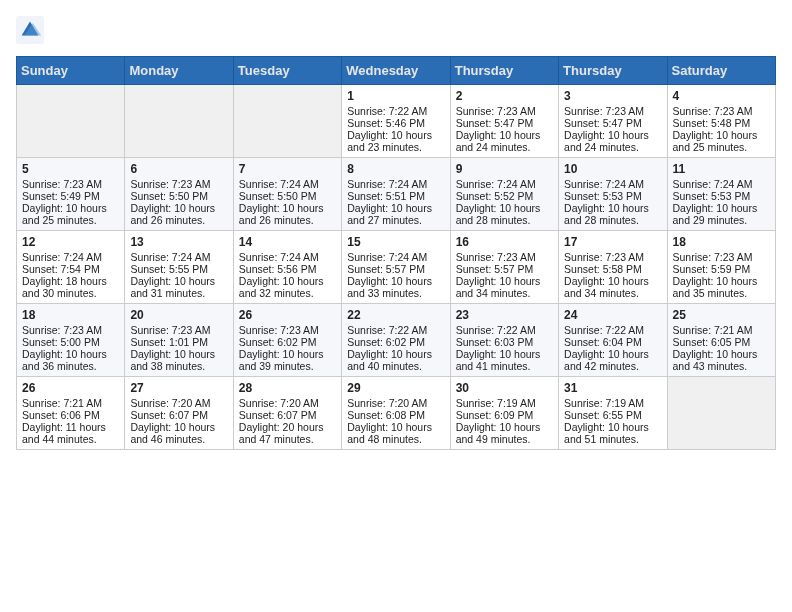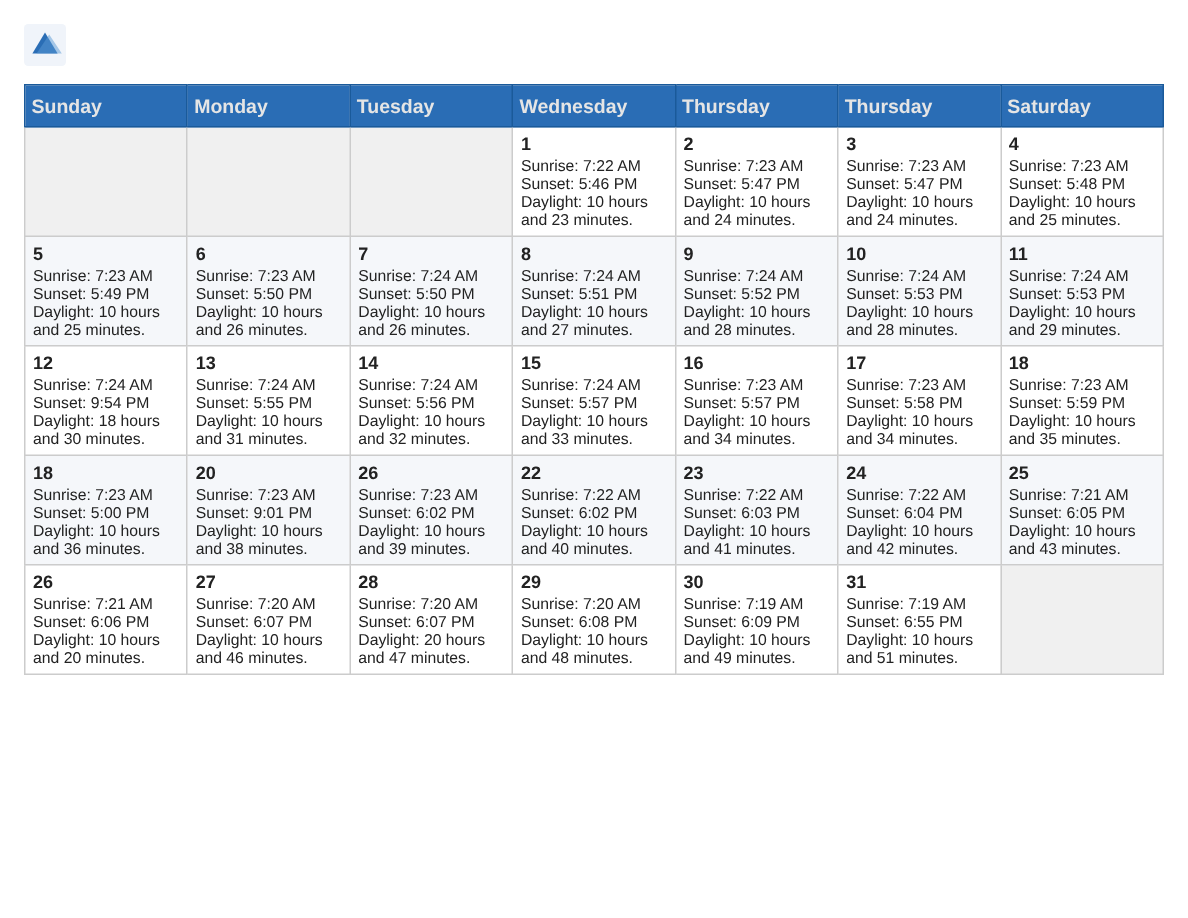--- a/index.html
+++ b/index.html
@@ -136,39 +136,39 @@
       <tr>
         <td><span class="day-num">5</span><span>Sunrise: 7:23 AM</span><br><span>Sunset: 5:49 PM</span><br><span>Daylight: 10 hours and 25 minutes.</span></td>
         <td><span class="day-num">6</span><span>Sunrise: 7:23 AM</span><br><span>Sunset: 5:50 PM</span><br><span>Daylight: 10 hours and 26 minutes.</span></td>
         <td><span class="day-num">7</span><span>Sunrise: 7:24 AM</span><br><span>Sunset: 5:50 PM</span><br><span>Daylight: 10 hours and 26 minutes.</span></td>
         <td><span class="day-num">8</span><span>Sunrise: 7:24 AM</span><br><span>Sunset: 5:51 PM</span><br><span>Daylight: 10 hours and 27 minutes.</span></td>
         <td><span class="day-num">9</span><span>Sunrise: 7:24 AM</span><br><span>Sunset: 5:52 PM</span><br><span>Daylight: 10 hours and 28 minutes.</span></td>
         <td><span class="day-num">10</span><span>Sunrise: 7:24 AM</span><br><span>Sunset: 5:53 PM</span><br><span>Daylight: 10 hours and 28 minutes.</span></td>
         <td><span class="day-num">11</span><span>Sunrise: 7:24 AM</span><br><span>Sunset: 5:53 PM</span><br><span>Daylight: 10 hours and 29 minutes.</span></td>
       </tr>
       <tr>
-        <td><span class="day-num">12</span><span>Sunrise: 7:24 AM</span><br><span>Sunset: 9:54 PM</span><br><span>Daylight: 18 hours and 30 minutes.</span></td>
+        <td><span class="day-num">12</span><span>Sunrise: 7:24 AM</span><br><span>Sunset: 7:54 PM</span><br><span>Daylight: 18 hours and 30 minutes.</span></td>
         <td><span class="day-num">13</span><span>Sunrise: 7:24 AM</span><br><span>Sunset: 5:55 PM</span><br><span>Daylight: 10 hours and 31 minutes.</span></td>
         <td><span class="day-num">14</span><span>Sunrise: 7:24 AM</span><br><span>Sunset: 5:56 PM</span><br><span>Daylight: 10 hours and 32 minutes.</span></td>
         <td><span class="day-num">15</span><span>Sunrise: 7:24 AM</span><br><span>Sunset: 5:57 PM</span><br><span>Daylight: 10 hours and 33 minutes.</span></td>
         <td><span class="day-num">16</span><span>Sunrise: 7:23 AM</span><br><span>Sunset: 5:57 PM</span><br><span>Daylight: 10 hours and 34 minutes.</span></td>
         <td><span class="day-num">17</span><span>Sunrise: 7:23 AM</span><br><span>Sunset: 5:58 PM</span><br><span>Daylight: 10 hours and 34 minutes.</span></td>
         <td><span class="day-num">18</span><span>Sunrise: 7:23 AM</span><br><span>Sunset: 5:59 PM</span><br><span>Daylight: 10 hours and 35 minutes.</span></td>
       </tr>
       <tr>
         <td><span class="day-num">18</span><span>Sunrise: 7:23 AM</span><br><span>Sunset: 5:00 PM</span><br><span>Daylight: 10 hours and 36 minutes.</span></td>
-        <td><span class="day-num">20</span><span>Sunrise: 7:23 AM</span><br><span>Sunset: 9:01 PM</span><br><span>Daylight: 10 hours and 38 minutes.</span></td>
+        <td><span class="day-num">20</span><span>Sunrise: 7:23 AM</span><br><span>Sunset: 1:01 PM</span><br><span>Daylight: 10 hours and 38 minutes.</span></td>
         <td><span class="day-num">26</span><span>Sunrise: 7:23 AM</span><br><span>Sunset: 6:02 PM</span><br><span>Daylight: 10 hours and 39 minutes.</span></td>
         <td><span class="day-num">22</span><span>Sunrise: 7:22 AM</span><br><span>Sunset: 6:02 PM</span><br><span>Daylight: 10 hours and 40 minutes.</span></td>
         <td><span class="day-num">23</span><span>Sunrise: 7:22 AM</span><br><span>Sunset: 6:03 PM</span><br><span>Daylight: 10 hours and 41 minutes.</span></td>
         <td><span class="day-num">24</span><span>Sunrise: 7:22 AM</span><br><span>Sunset: 6:04 PM</span><br><span>Daylight: 10 hours and 42 minutes.</span></td>
         <td><span class="day-num">25</span><span>Sunrise: 7:21 AM</span><br><span>Sunset: 6:05 PM</span><br><span>Daylight: 10 hours and 43 minutes.</span></td>
       </tr>
       <tr>
-        <td><span class="day-num">26</span><span>Sunrise: 7:21 AM</span><br><span>Sunset: 6:06 PM</span><br><span>Daylight: 10 hours and 20 minutes.</span></td>
+        <td><span class="day-num">26</span><span>Sunrise: 7:21 AM</span><br><span>Sunset: 6:06 PM</span><br><span>Daylight: 11 hours and 44 minutes.</span></td>
         <td><span class="day-num">27</span><span>Sunrise: 7:20 AM</span><br><span>Sunset: 6:07 PM</span><br><span>Daylight: 10 hours and 46 minutes.</span></td>
         <td><span class="day-num">28</span><span>Sunrise: 7:20 AM</span><br><span>Sunset: 6:07 PM</span><br><span>Daylight: 20 hours and 47 minutes.</span></td>
         <td><span class="day-num">29</span><span>Sunrise: 7:20 AM</span><br><span>Sunset: 6:08 PM</span><br><span>Daylight: 10 hours and 48 minutes.</span></td>
         <td><span class="day-num">30</span><span>Sunrise: 7:19 AM</span><br><span>Sunset: 6:09 PM</span><br><span>Daylight: 10 hours and 49 minutes.</span></td>
         <td><span class="day-num">31</span><span>Sunrise: 7:19 AM</span><br><span>Sunset: 6:55 PM</span><br><span>Daylight: 10 hours and 51 minutes.</span></td>
         <td class="empty-cell"></td>
       </tr>
     </tbody>
 </table>
 

